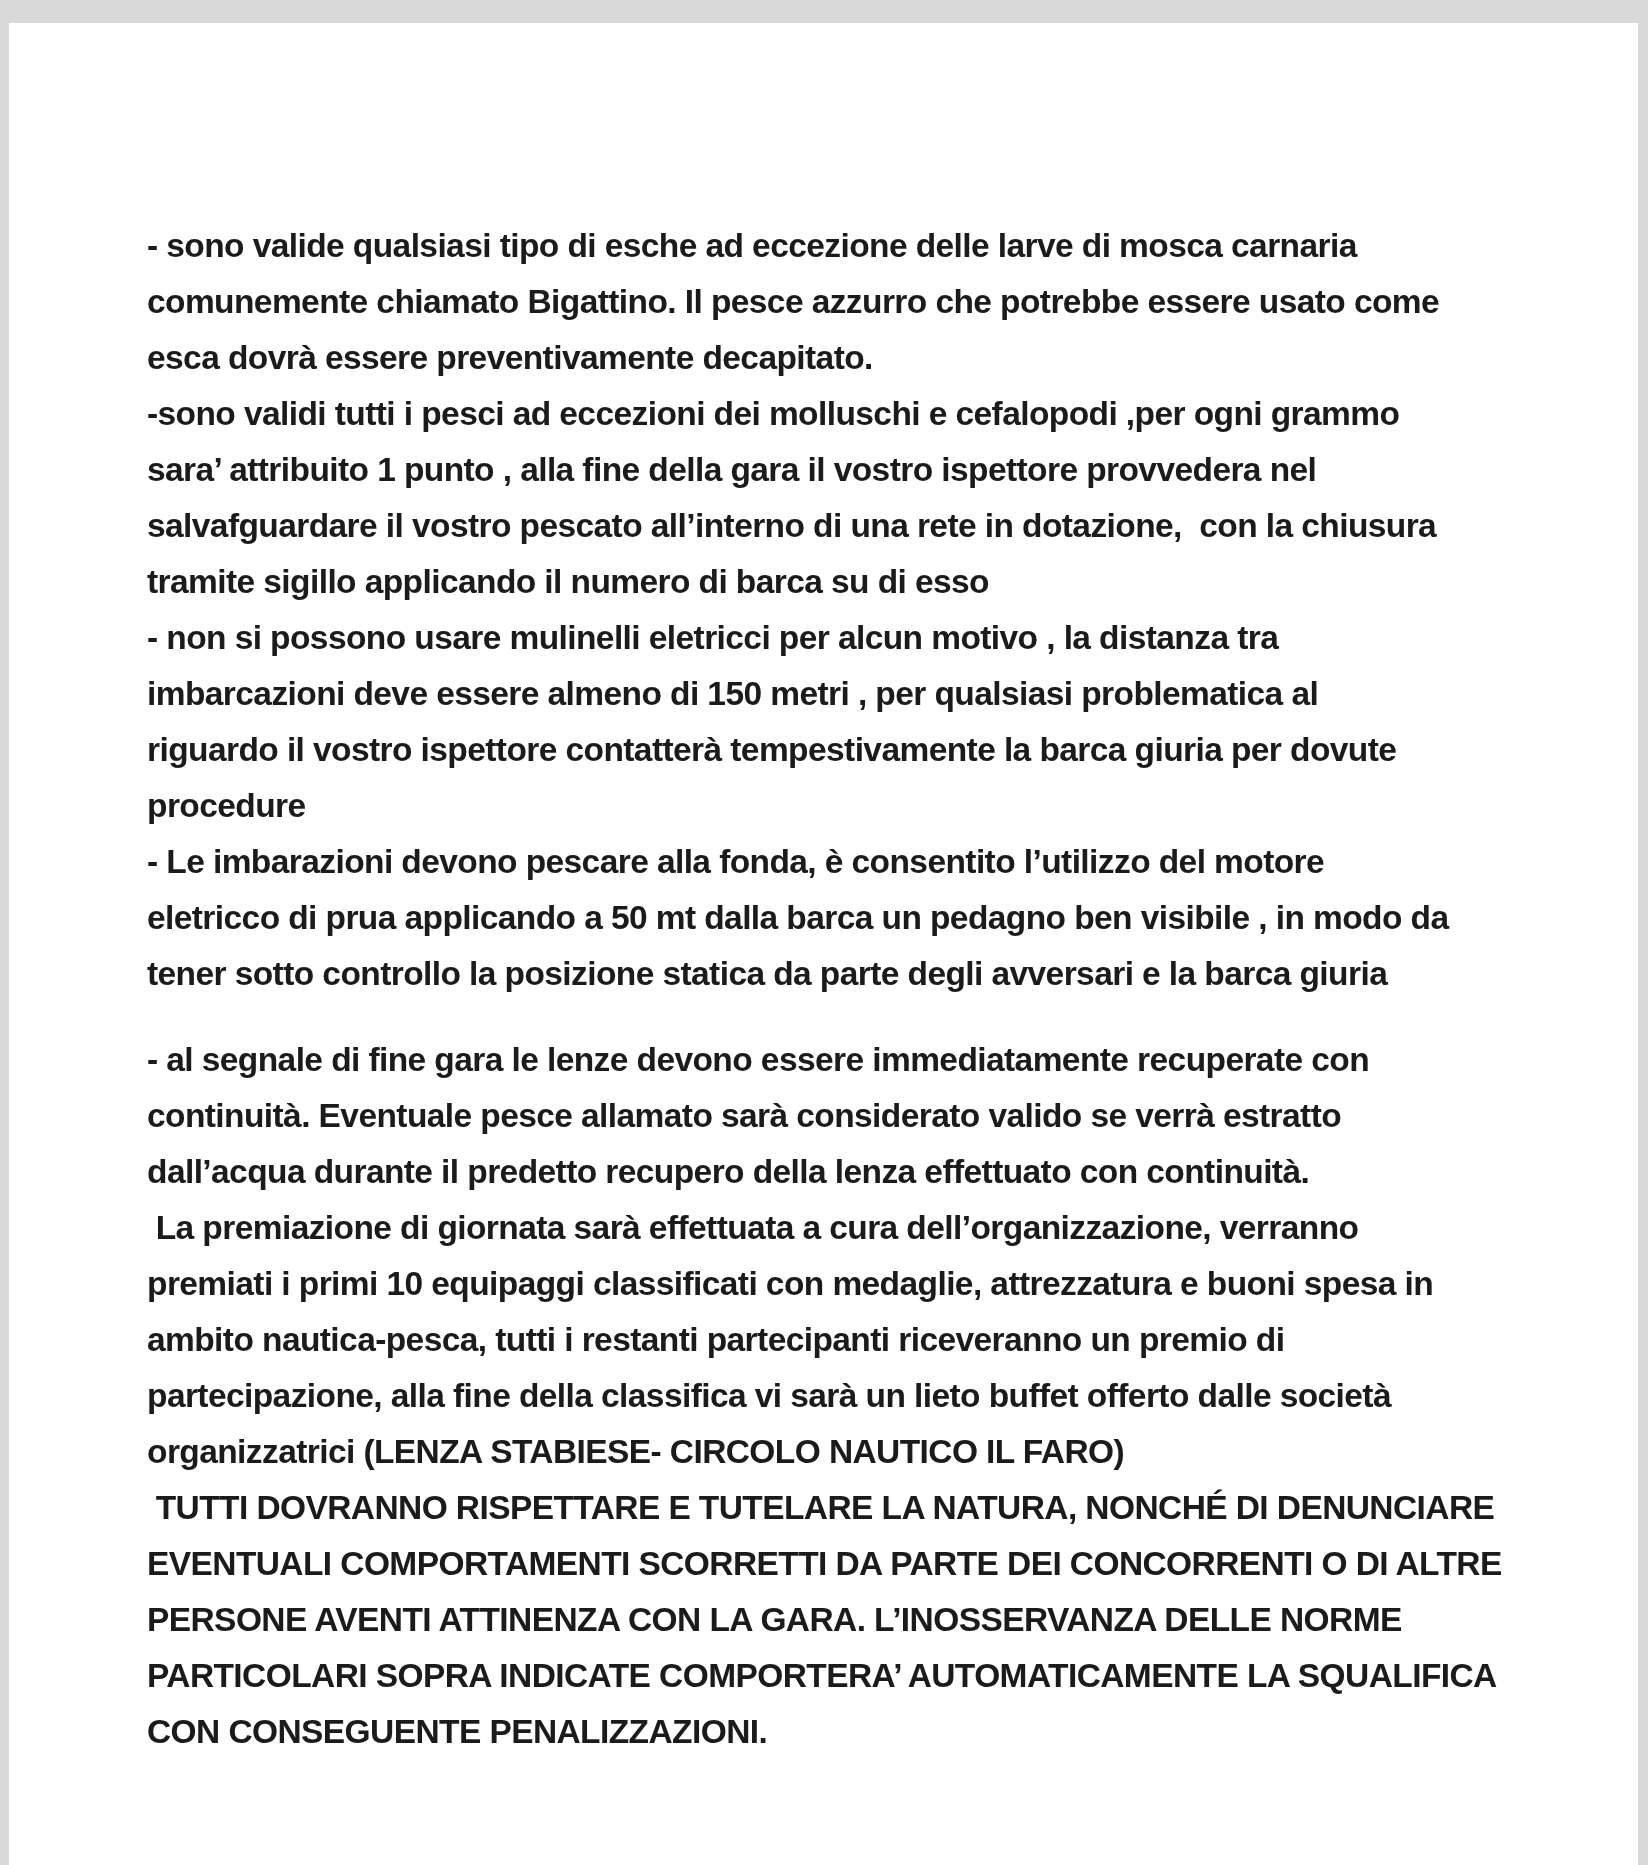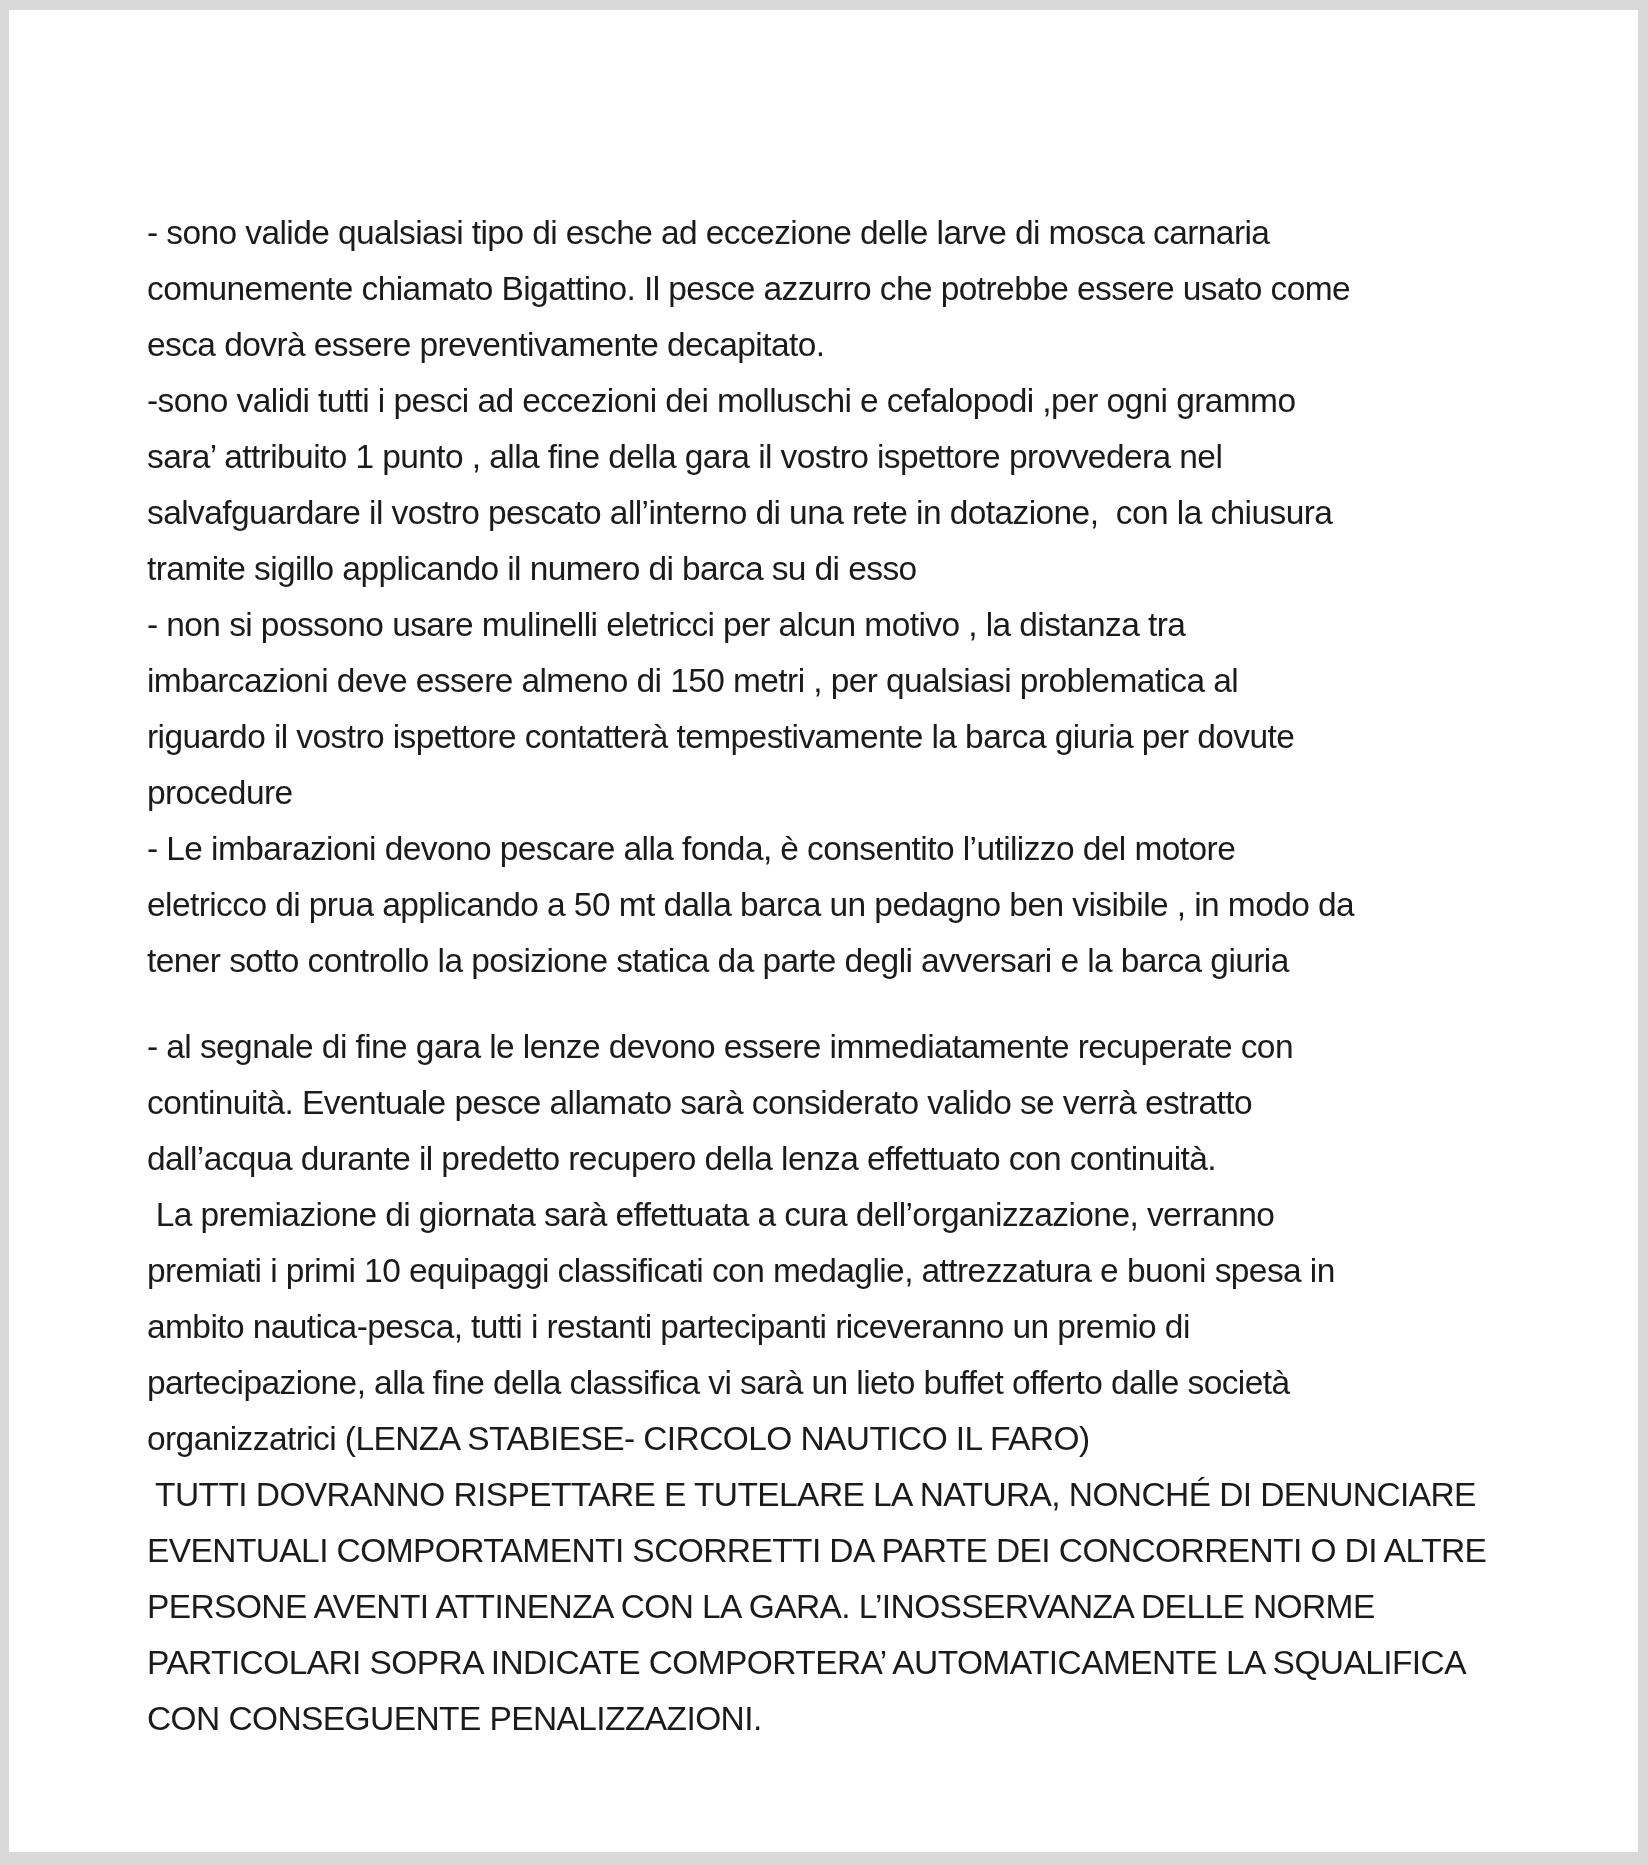--- a/index.html
+++ b/index.html
@@ -10,24 +10,25 @@
     position: relative;
     width: 1648px;
     height: 1865px;
     background: #d9d9d9;
     font-family: "Liberation Sans", sans-serif;
     overflow: hidden;
   }
   .page {
     position: absolute;
     left: 9px;
-    top: 10px;
+    top: 23px;
     width: 1629px;
     height: 1842px;
     background: #ffffff;
+    font-weight: bold;
   }
   .doc {
     position: absolute;
     left: 138px;
     top: 194px;
     width: 1380px;
   }
   .line {
     display: block;
     white-space: pre;

